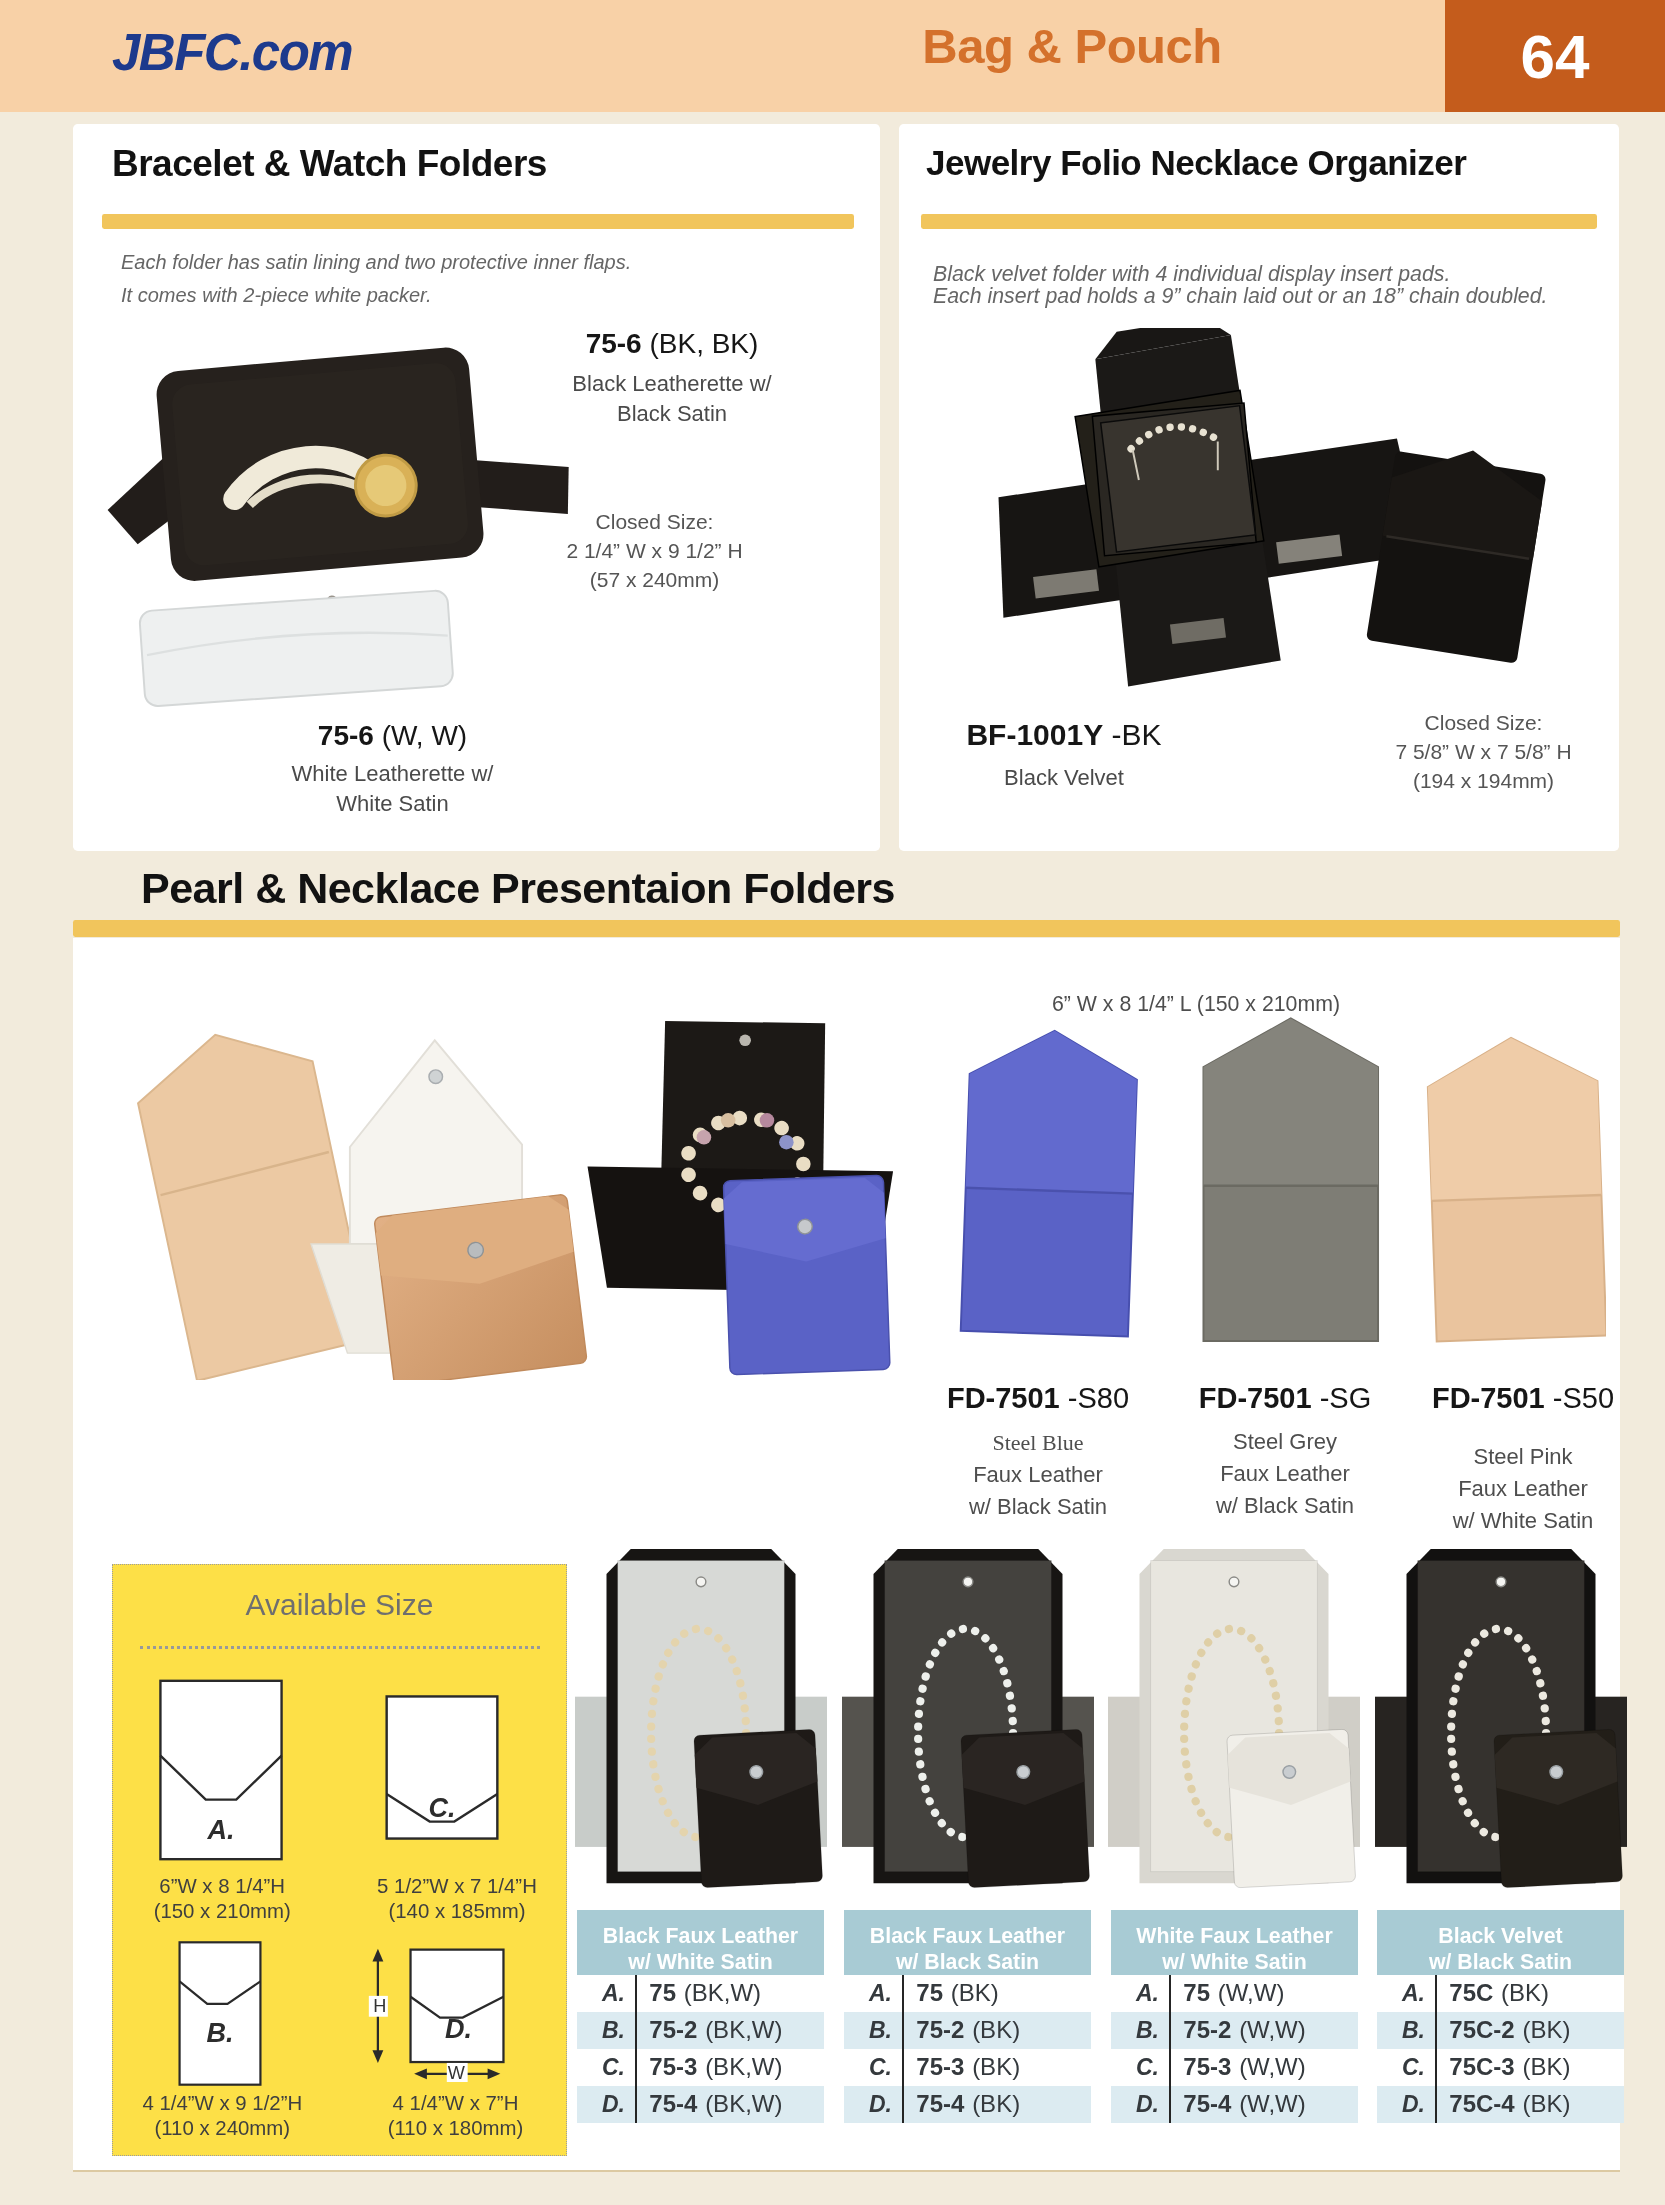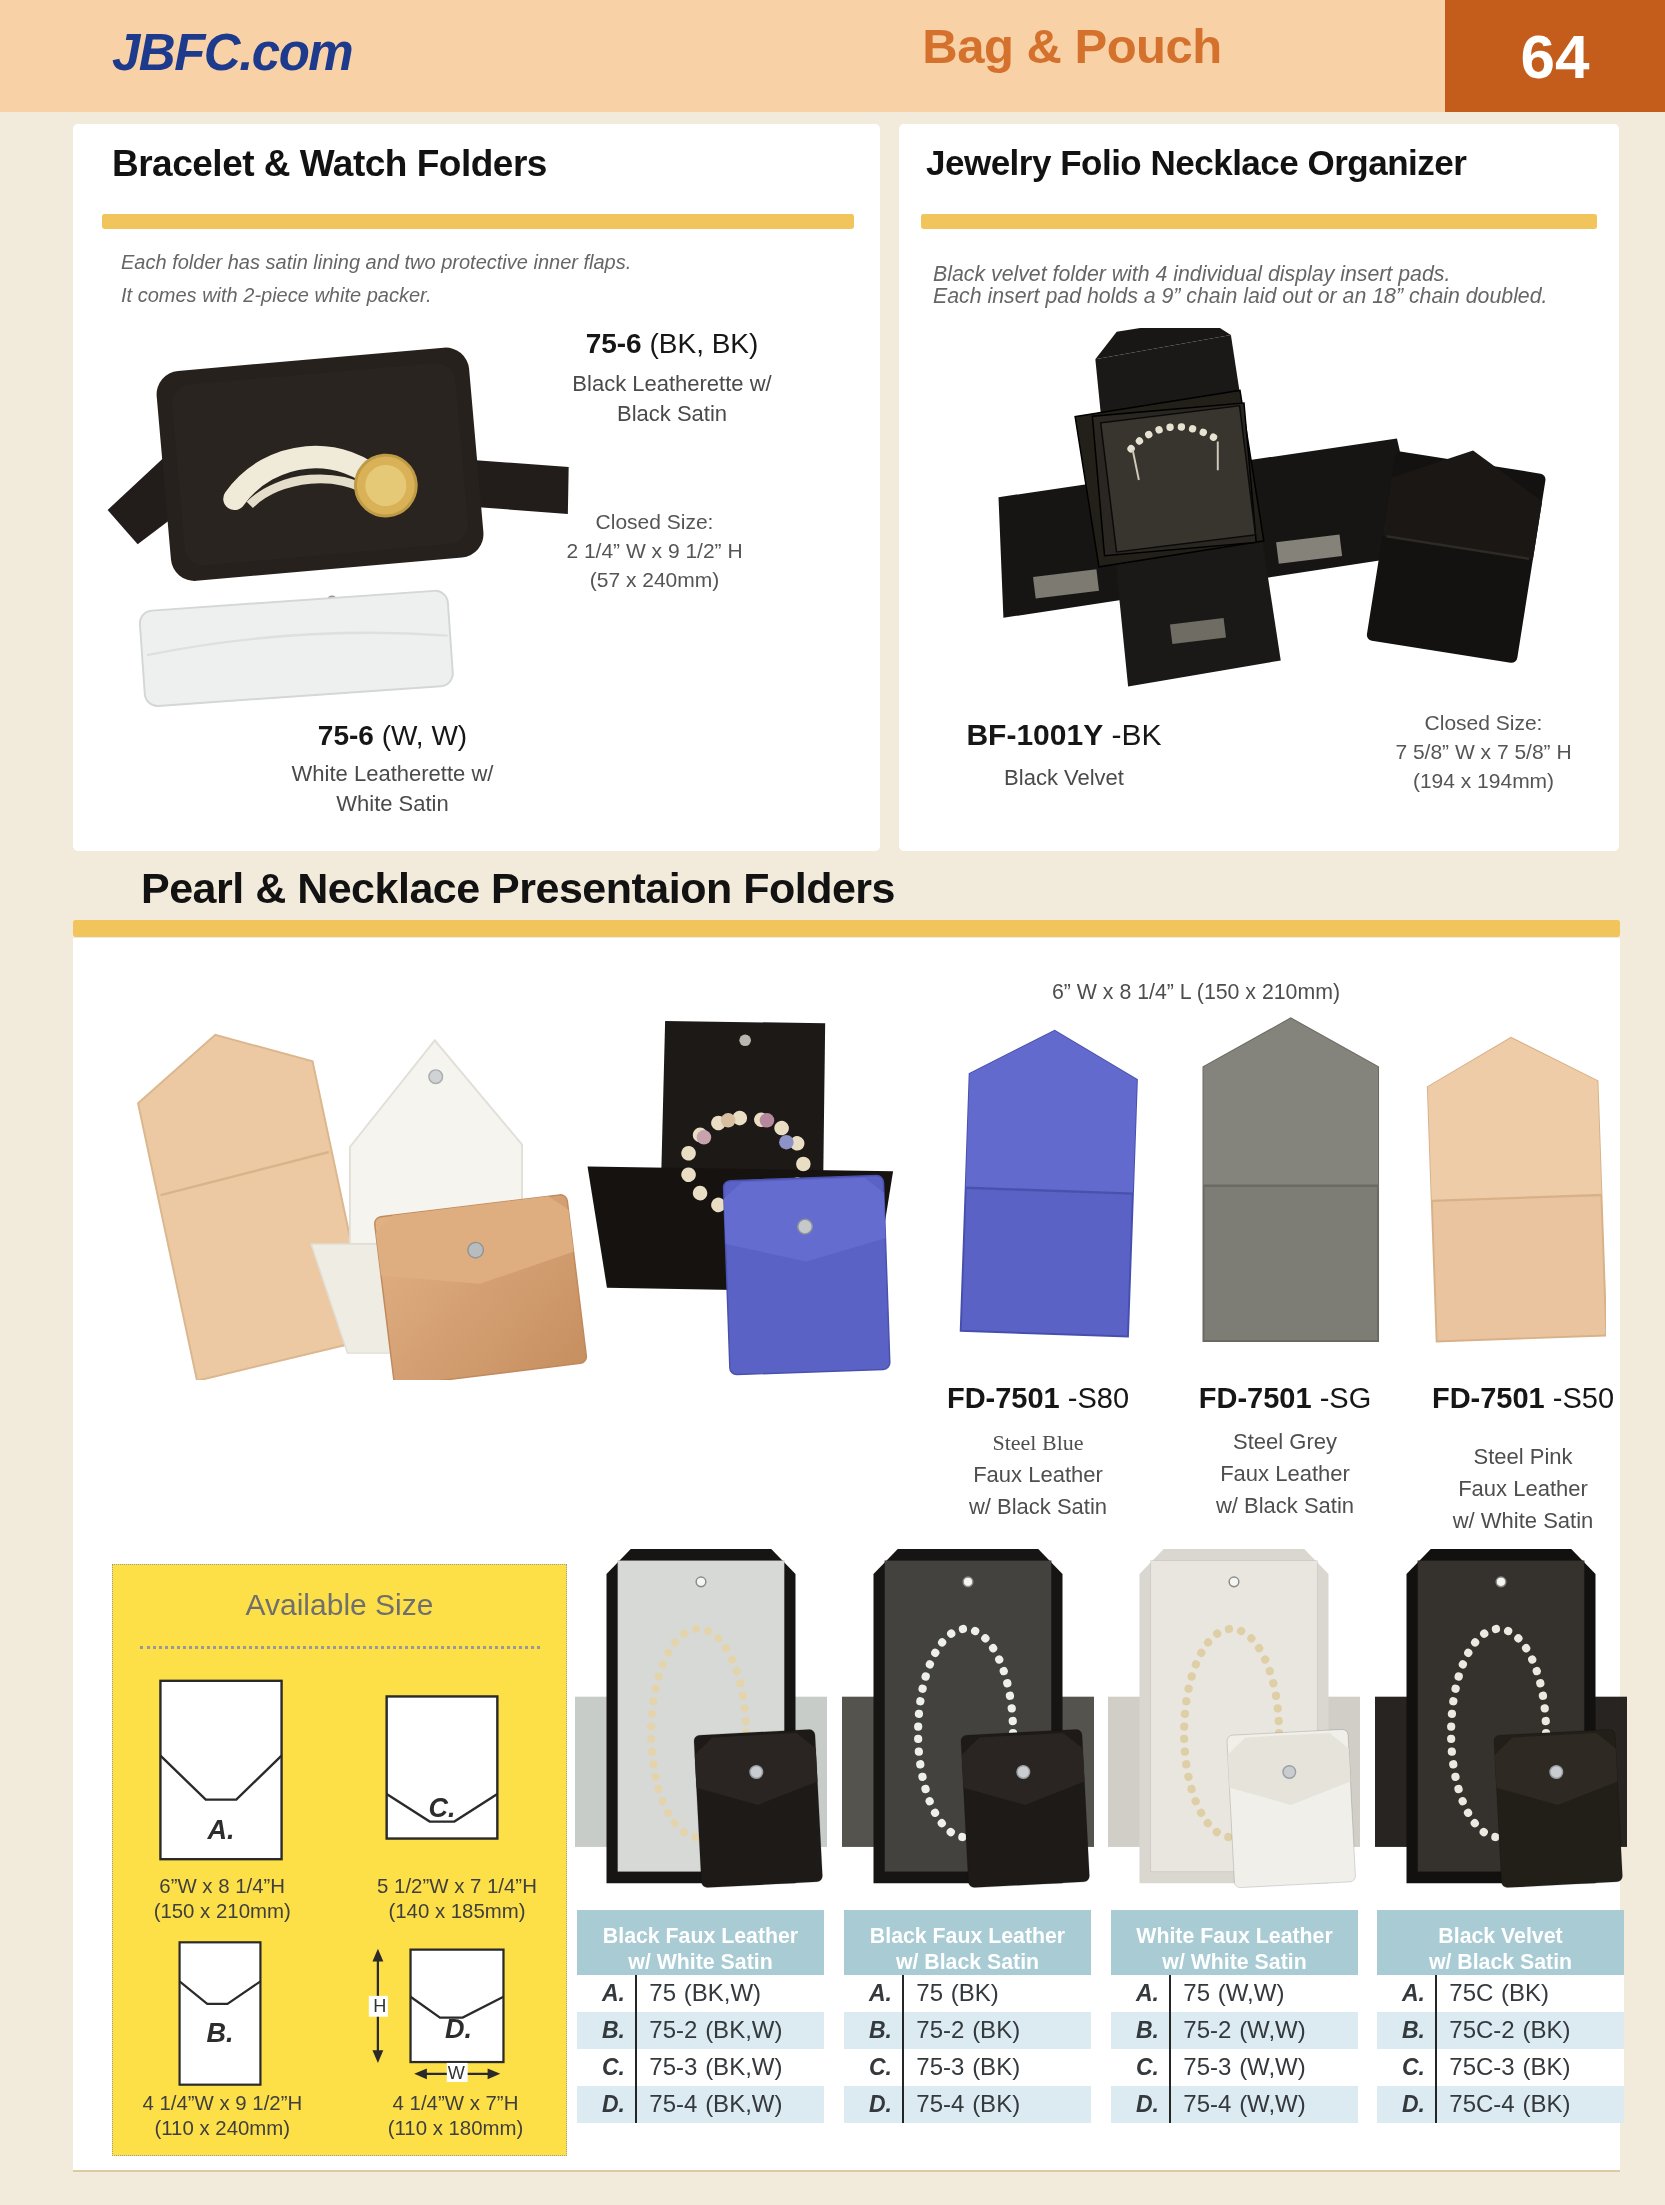--- a/index.html
+++ b/index.html
@@ -35,21 +35,21 @@
   .av-letter{font-size:27px;font-weight:bold;font-style:italic;color:#2d2d2d;text-align:center;}
   .av-cap{font-size:20.4px;color:#3f3f3f;line-height:25px;text-align:center;}
   .av-svg-label{font-size:40px;fill:#333;font-family:"Liberation Sans",sans-serif;}
   
   .ptable{width:247px;}
   .ptable-head{background:#a8cbd4;color:#ffffff;font-weight:bold;font-size:21.3px;line-height:26px;text-align:center;padding-top:12.6px;height:52px;}
   .prow{display:flex;align-items:stretch;height:37px;font-size:24px;background:#ffffff;}
   .prow.alt{background:#dcebf1;}
   .pletter{width:48px;text-align:right;font-style:italic;font-weight:bold;font-size:23px;padding-right:9.7px;color:#34393d;display:flex;align-items:center;justify-content:flex-end;}
   .pcell{border-left:2.4px solid #252525;padding-left:12.6px;display:flex;align-items:center;color:#34393d;flex:1;}
-  .pcell b{font-weight:normal;margin-right:7.8px;}
+  .pcell b{font-weight:bold;margin-right:7.8px;}
   
   .pp-trim{fill:var(--trim);}
   .pp-satin{fill:var(--satin);stroke:rgba(0,0,0,0.08);stroke-width:2;}
   .pp-wing{fill:var(--wing);}
   .pp-pouch{fill:var(--pouch);stroke:rgba(0,0,0,0.15);stroke-width:2;}
   .pp-pouchflap{fill:var(--pouchflap);}
   .pp-pearl{stroke:var(--pearl);}
   .pp-hole{fill:#f5f5f2;stroke:#8a8a86;stroke-width:3;}
   .pp-snap{fill:#c9cdd0;stroke:#9aa0a4;stroke-width:3;}
 </style>
@@ -143,21 +143,21 @@
       <div>Closed Size:</div>
       <div>7 5/8” W x 7 5/8” H</div>
       <div>(194 x 194mm)</div>
     </div>
   </div>
 
   <div class="ab pearl-title" style="left:141px;top:864px;">Pearl &amp; Necklace Presentaion Folders</div>
   <div class="ab ybar" style="left:73px;top:920px;width:1547px;height:16.5px;"></div>
 
   <div class="ab bigbox" style="left:73px;top:938px;width:1547px;height:1232px;">
-    <div class="ab sizenote" style="left:979px;top:42px;">6” W x 8 1/4” L (150 x 210mm)</div>
+    <div class="ab sizenote" style="left:979px;top:54px;">6” W x 8 1/4” L (150 x 210mm)</div>
 
     <svg class="ab" style="left:14.5px;top:73px;" width="1518" height="369" viewBox="0 0 3130 760">
       <defs>
         <linearGradient id="gradRose" x1="0" y1="0" x2="1" y2="1">
           <stop offset="0" stop-color="#e2b186"></stop>
             <stop offset="1" stop-color="#c68f60"></stop>
         </linearGradient>
       </defs>
 
       <g transform="translate(150,40) rotate(-12 190 350)">

